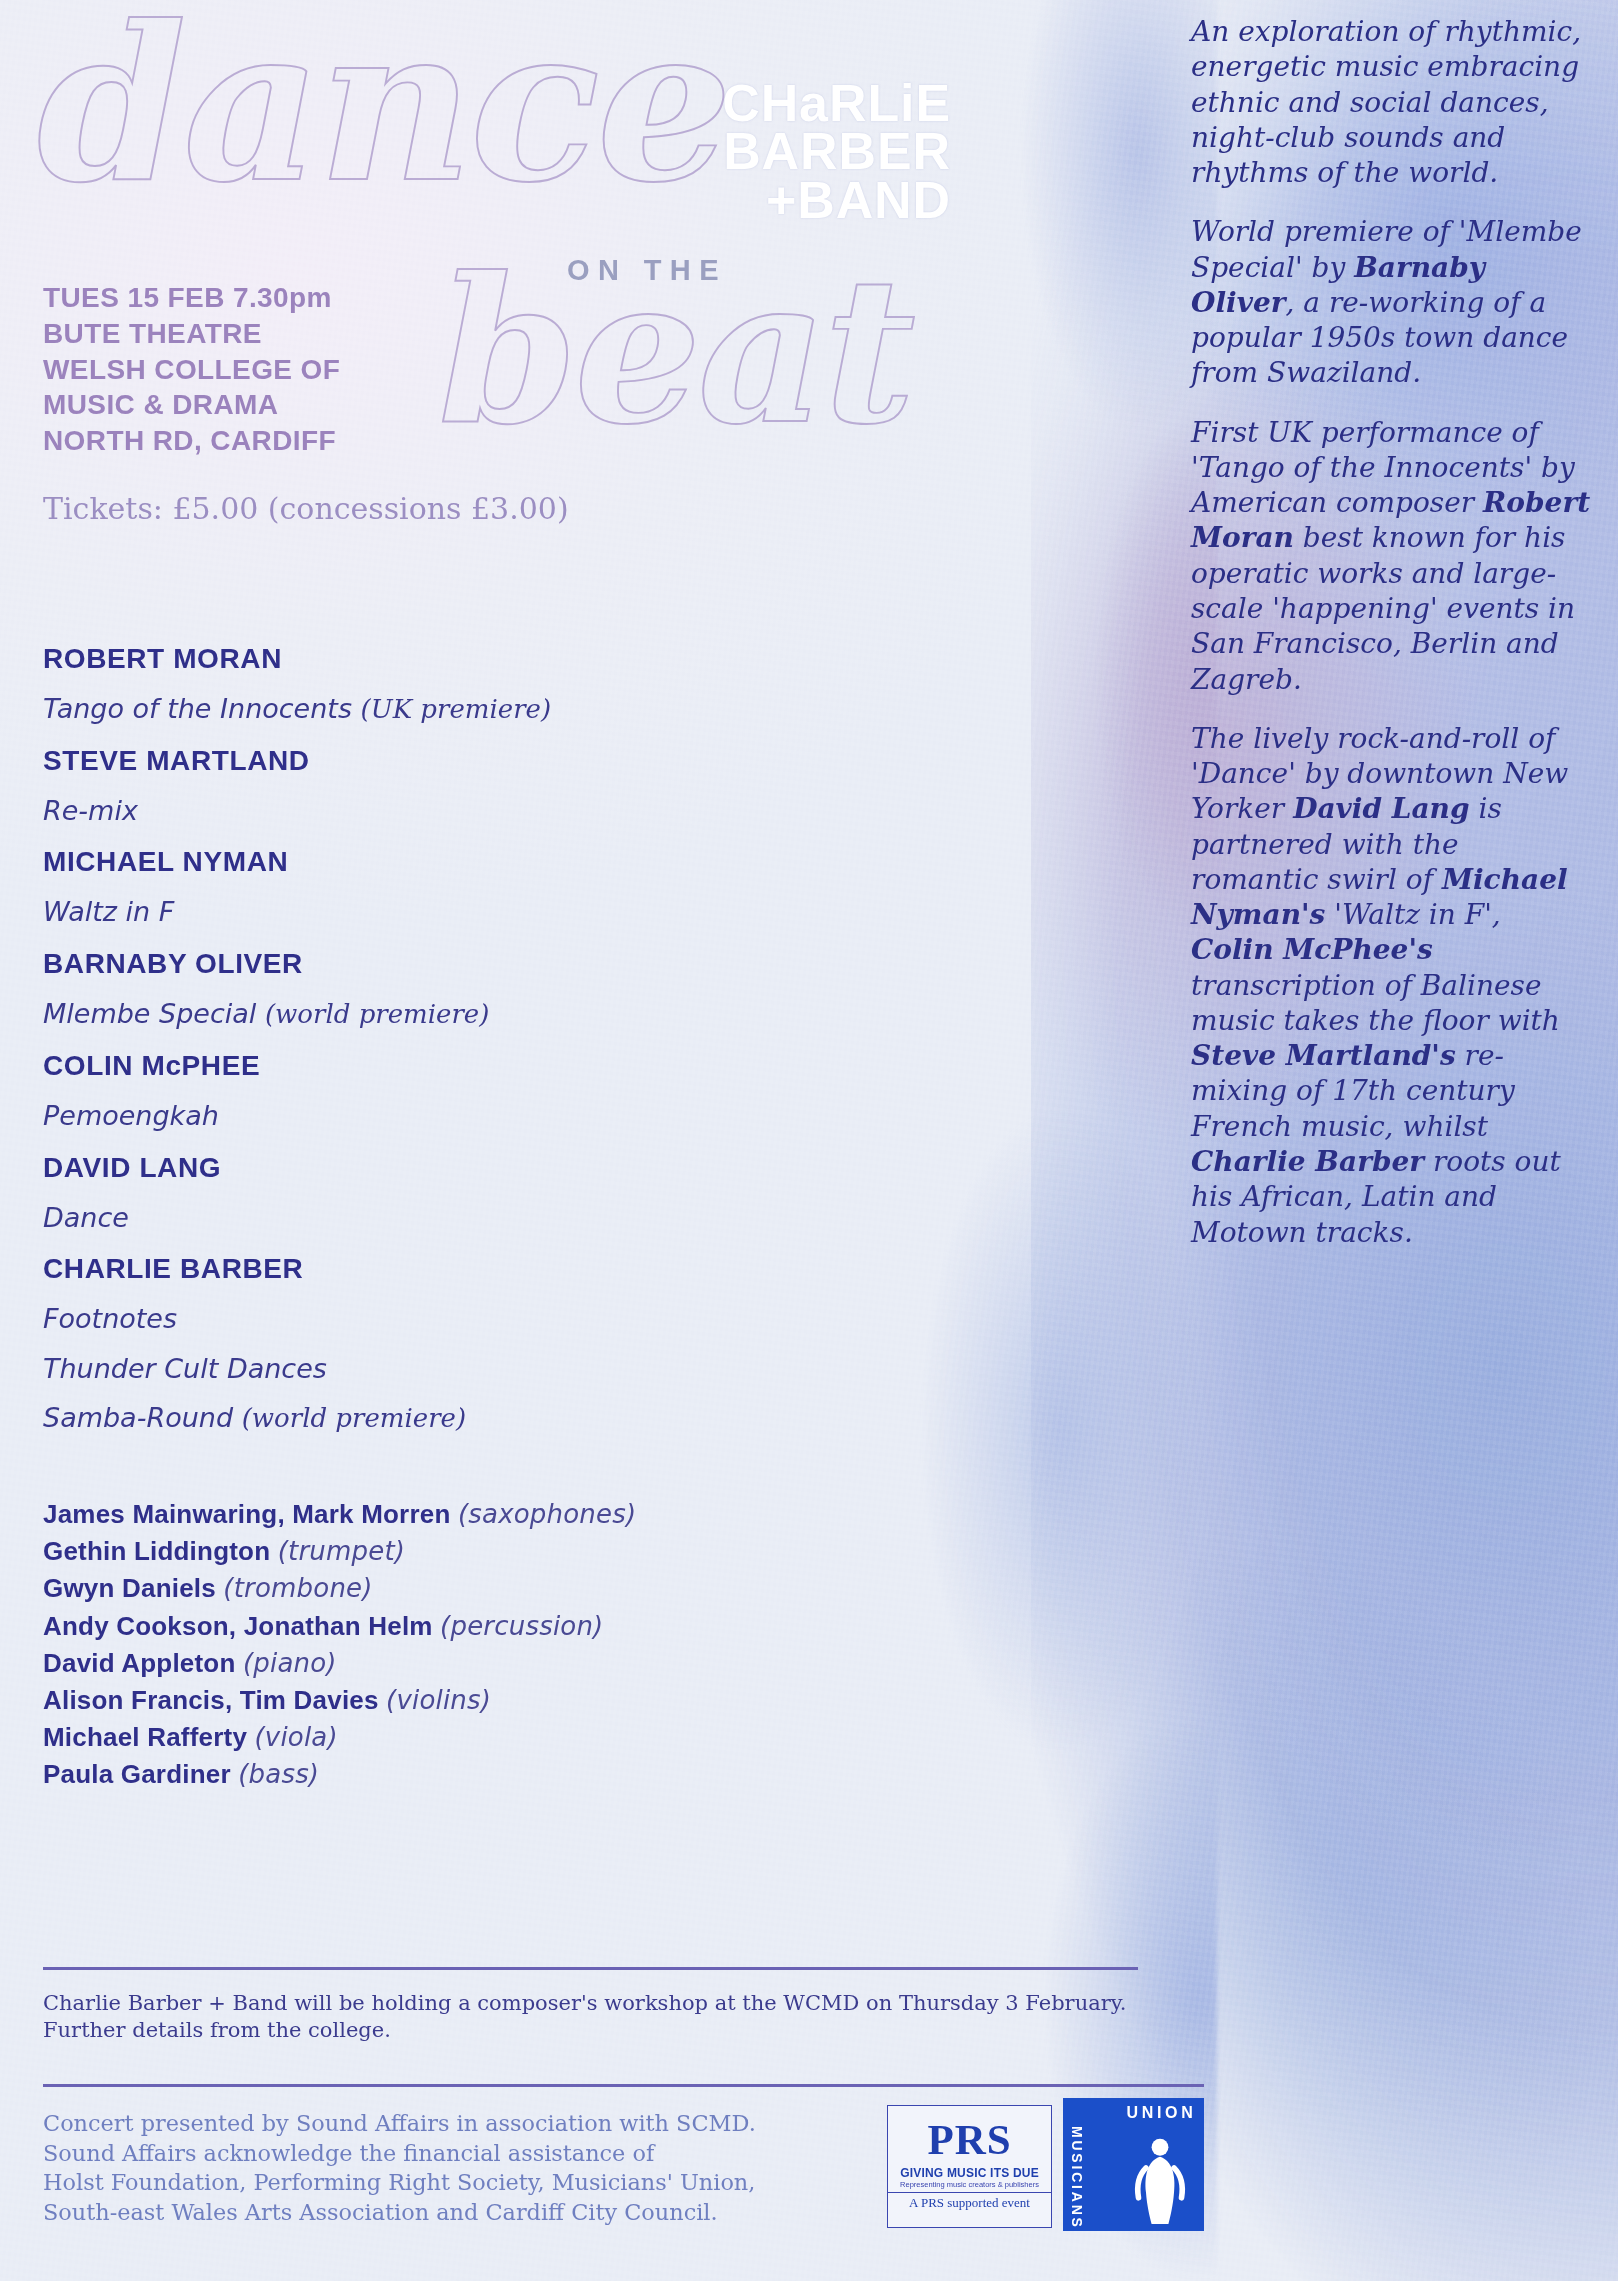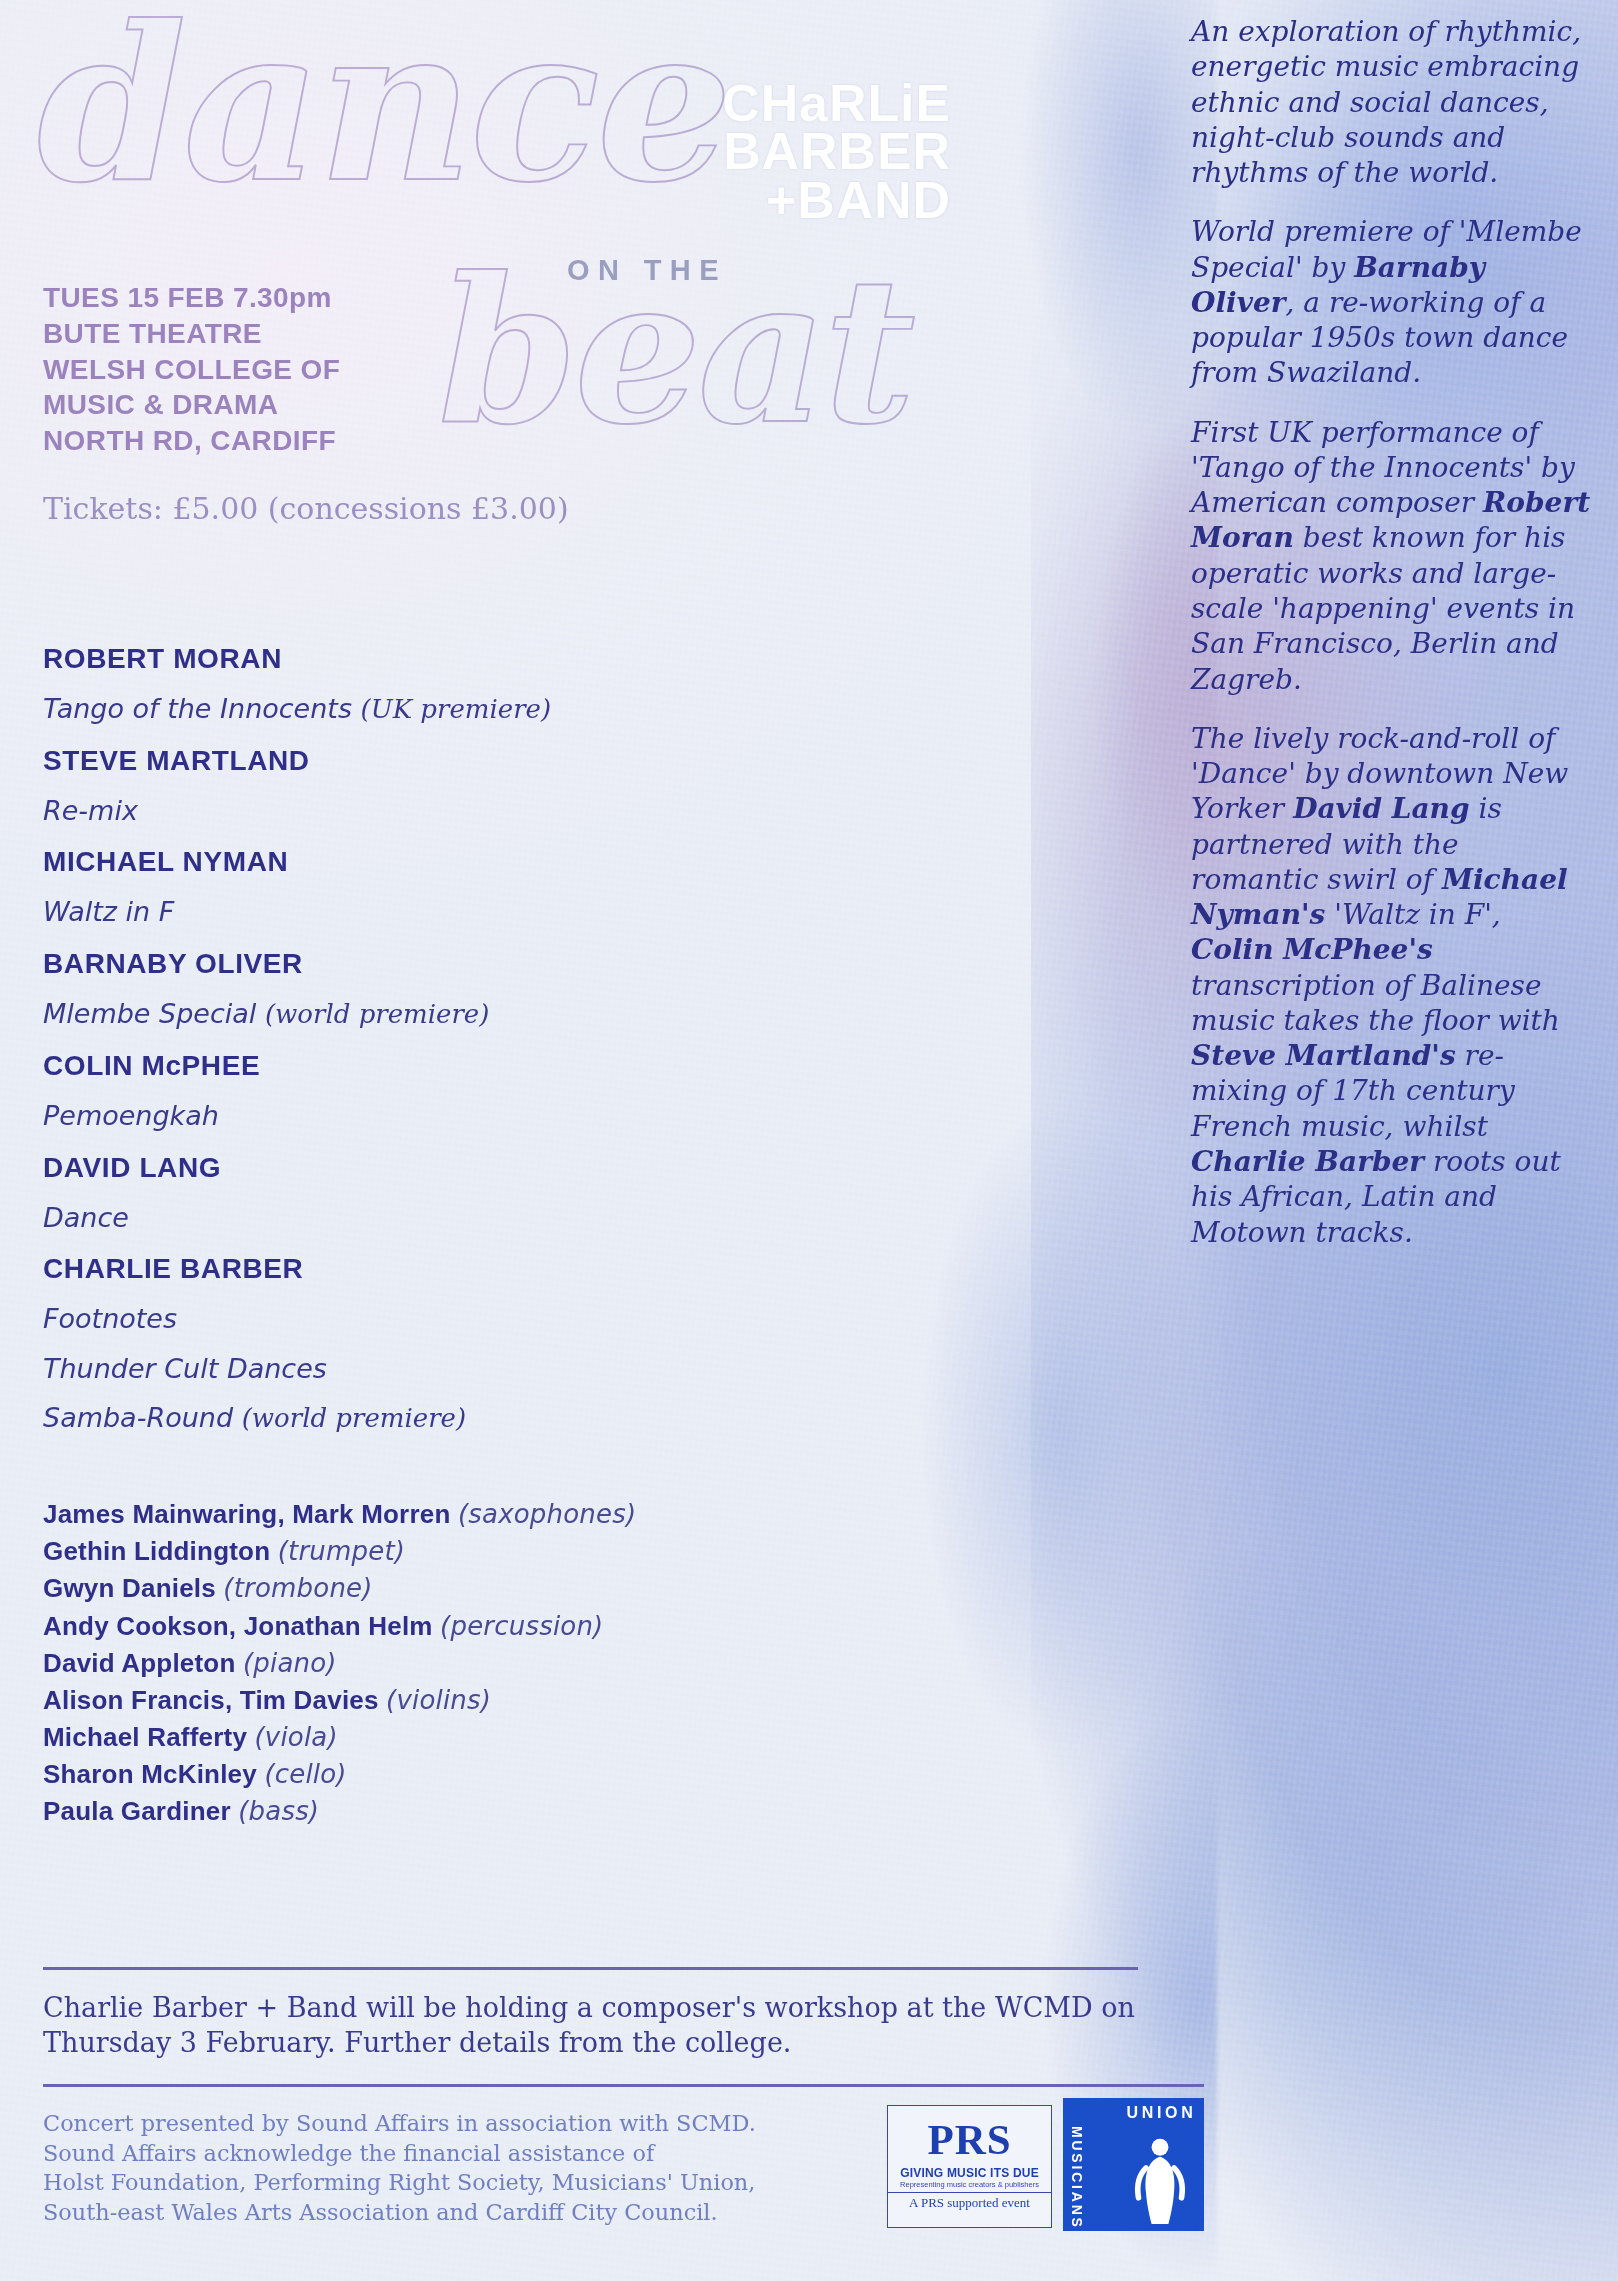--- a/index.html
+++ b/index.html
@@ -201,21 +201,21 @@
     width: 1095px;
     height: 2.8px;
     background: #6a62b4;
   }
   #workshop {
     position: absolute;
     left: 43px;
     top: 1990px;
     width: 1119px;
     font-family: "DejaVu Serif", serif;
-    font-size: 27px;
+    font-size: 21px;
     line-height: 1.3;
     color: #3b3b8e;
   }
   #rule-bottom {
     position: absolute;
     left: 43px;
     top: 2084px;
     width: 1161px;
     height: 2.8px;
     background: #6a62b4;
@@ -446,24 +446,20 @@
         <span>David Appleton</span>
         <span class="instr">(piano)</span>
       </div>
       <div class="player-line">
         <span>Alison Francis, Tim Davies</span>
         <span class="instr">(violins)</span>
       </div>
       <div class="player-line">
         <span>Michael Rafferty</span>
         <span class="instr">(viola)</span>
-      </div>
-      <div class="player-line">
-        <span>Sharon McKinley</span>
-        <span class="instr">(cello)</span>
       </div>
       <div class="player-line">
         <span>Paula Gardiner</span>
         <span class="instr">(bass)</span>
       </div>
     </div>
 
     <div id="rule-top"></div>
     <div id="workshop">Charlie Barber + Band will be holding a composer's workshop at the WCMD on Thursday 3 February. Further details from the college.</div>
     <div id="rule-bottom"></div>

